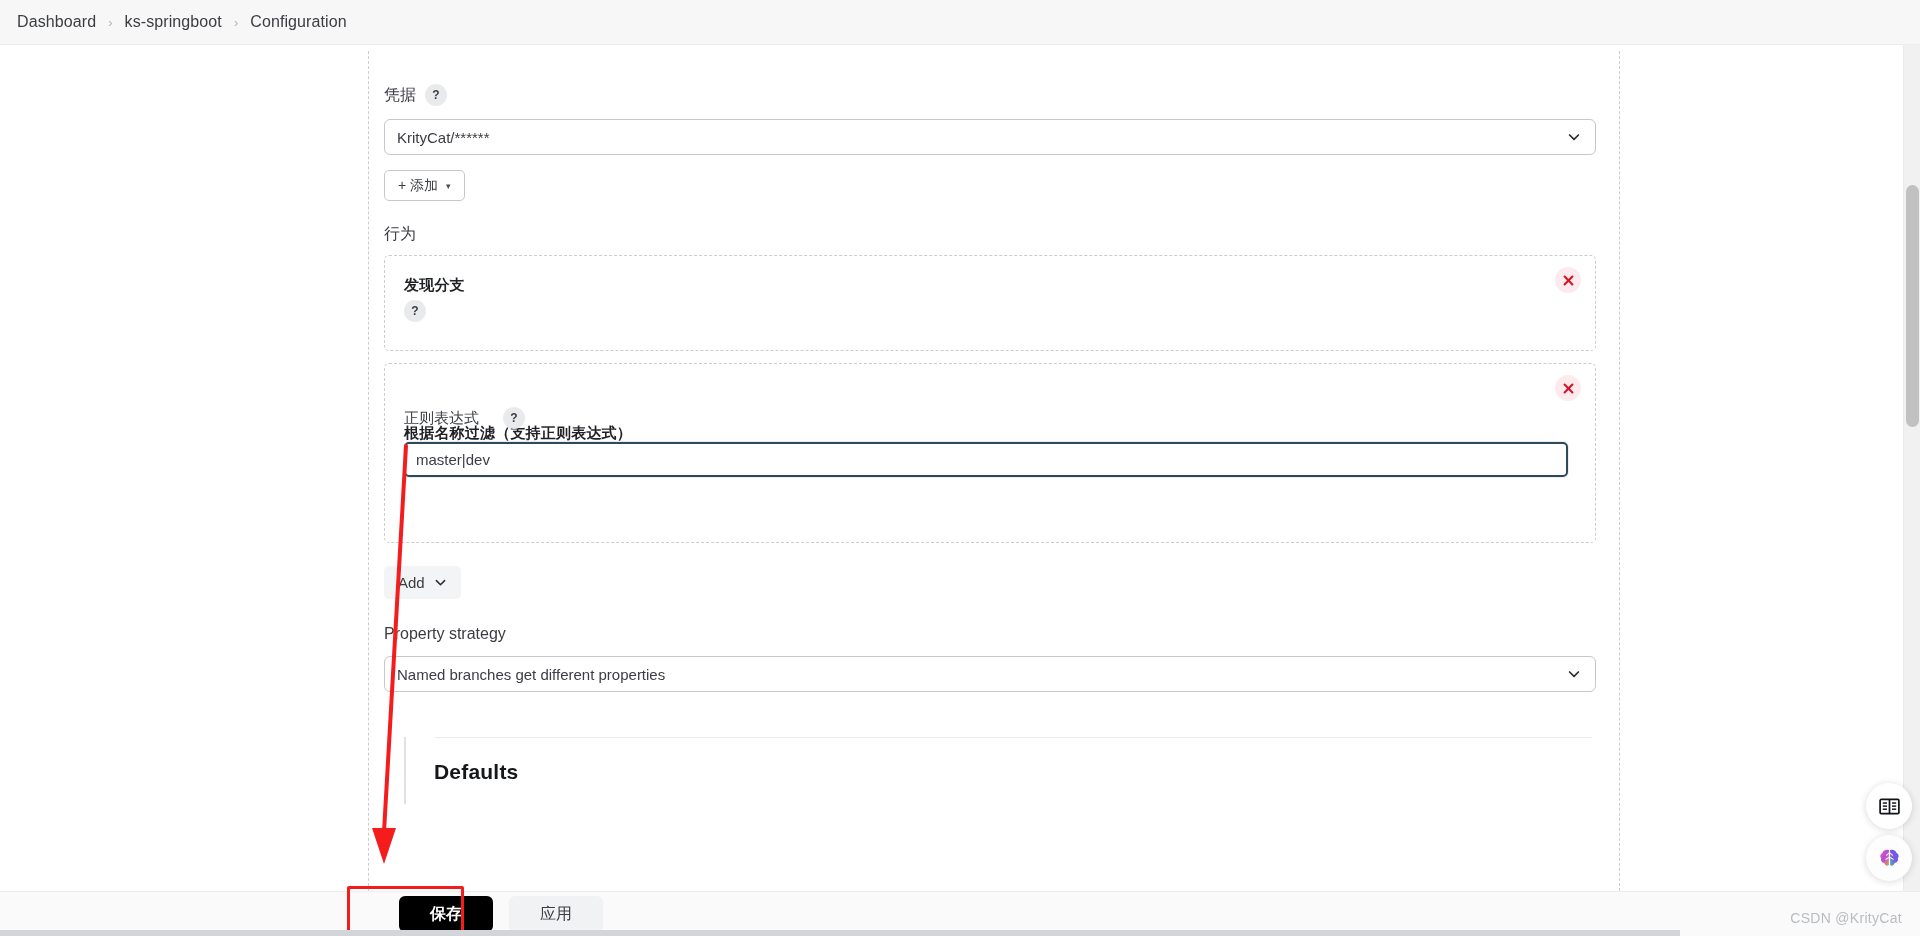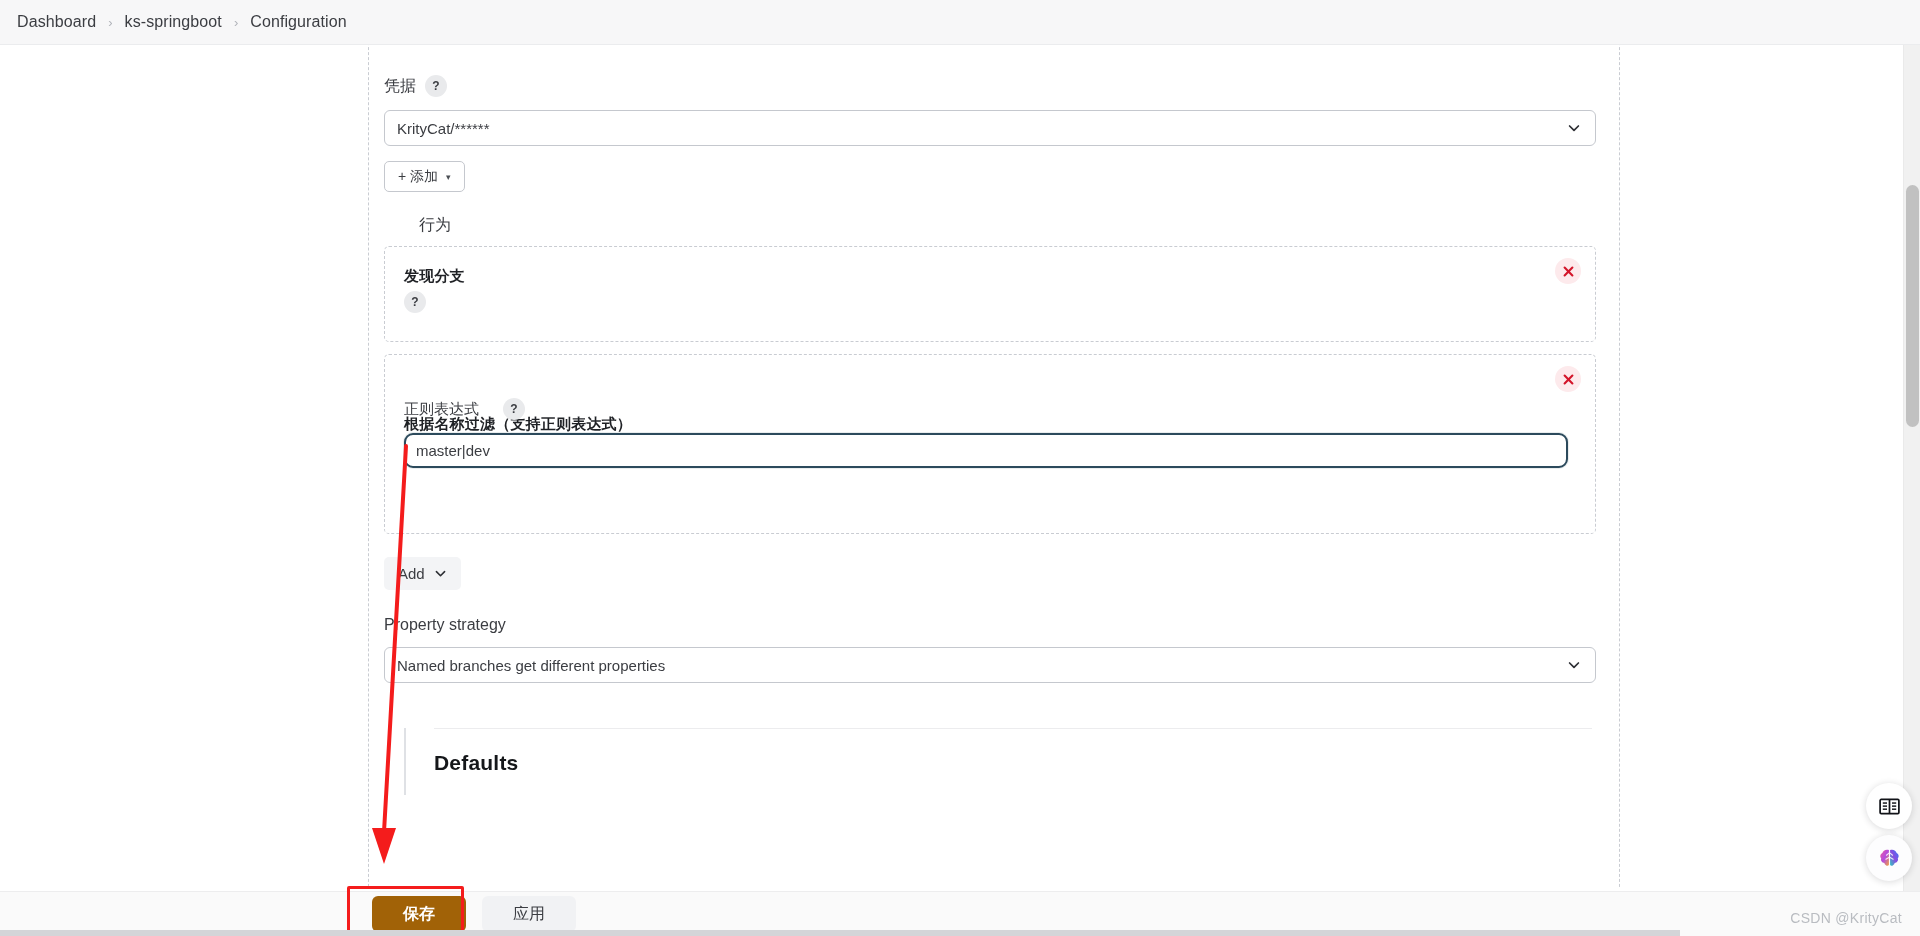--- a/index.html
+++ b/index.html
@@ -38,21 +38,21 @@
   .crumb-sep {
     margin: 0 12px;
     color: #b0b3b9;
     font-size: 13px;
     user-select: none;
   }
 
   
   .content {
     position: absolute;
-    top: 42px; left: 0;
+    top: 51px; left: 0;
     width: 1920px; height: 846px;
     background: #fff;
     overflow: hidden;
     text-decoration: underline;
   }
 
   
   .outer-dash {
     position: absolute;
     left: 368px;
@@ -213,27 +213,28 @@
     width: 1920px; height: 45px;
     background: #fafafa;
     border-top: 1px solid #ededee;
     display: flex; align-items: center;
     padding-left: 372px;
     gap: 16px;
     z-index: 25;
   }
   .btn-primary {
     min-width: 94px; height: 36px;
-    background: #a16207;
+    background: #000000;
     border: none; border-radius: 6px;
     color: #fff;
     font-size: 16px;
     font-weight: bold;
     cursor: pointer;
     font-family: "Liberation Sans", sans-serif;
+    margin-left: 27px;
   }
   .btn-secondary {
     min-width: 94px; height: 36px;
     background: #f1f2f4;
     border: none; border-radius: 6px;
     color: #3b3d42;
     font-size: 16px;
     cursor: pointer;
     font-family: "Liberation Sans", sans-serif;
   }
@@ -345,39 +346,39 @@
               <path d="M2.6 5 L7 9.4 L11.4 5" fill="none" stroke="#2d2f34" stroke-width="1.7" stroke-linecap="round" stroke-linejoin="round"></path>
             </svg>
         </span>
       </div>
 
       <button class="btn-outline" style="position:absolute; left:0; top:141px;">
         <span>+ 添加</span>
         <span class="caret">▾</span>
       </button>
 
-      <div style="position:absolute; left:0; top:195px; font-size:16px; color:#3b3d42;margin-left:35px;">行为</div>
+      <div style="position:absolute; left:0; top:195px; font-size:16px; color:#3b3d42;">行为</div>
 
       <div class="behavior-block" style="position:absolute; left:0; top:226px; height:96px;">
         <div class="block-title" style="position:absolute; left:19px; top:20px;">发现分支</div>
         <span class="help-badge" style="position:absolute; left:19px; top:44px;">?</span>
         <button class="remove-btn">
           <svg width="11" height="11" viewBox="0 0 11 11">
             <path d="M1.6 1.6 L9.4 9.4 M9.4 1.6 L1.6 9.4" stroke="#d3152a" stroke-width="2.1" stroke-linecap="round"></path>
           </svg>
         </button>
       </div>
 
       <div class="behavior-block" style="position:absolute; left:0; top:334px; height:180px;">
         <div class="block-title" style="position:absolute; left:19px; top:20px;margin-top:40px;">根据名称过滤（支持正则表达式）</div>
         <div class="field-label" style="position:absolute; left:19px; top:43px; font-size:15px;gap:24px;">
           <span>正则表达式</span>
           <span class="help-badge">?</span>
         </div>
-        <input class="regex-input" style="position: absolute; left: 19px; top: 78px; border-radius: 9px;" type="text" value="master|dev">
+        <input class="regex-input" style="position: absolute; left: 19px; top: 78px;" type="text" value="master|dev">
         <button class="remove-btn">
           <svg width="11" height="11" viewBox="0 0 11 11">
             <path d="M1.6 1.6 L9.4 9.4 M9.4 1.6 L1.6 9.4" stroke="#d3152a" stroke-width="2.1" stroke-linecap="round"></path>
           </svg>
         </button>
       </div>
 
       <button class="btn-soft" style="position:absolute; left:0; top:537px;align-items:center;">
         <span>Add</span>
         <span class="chev-sm">

